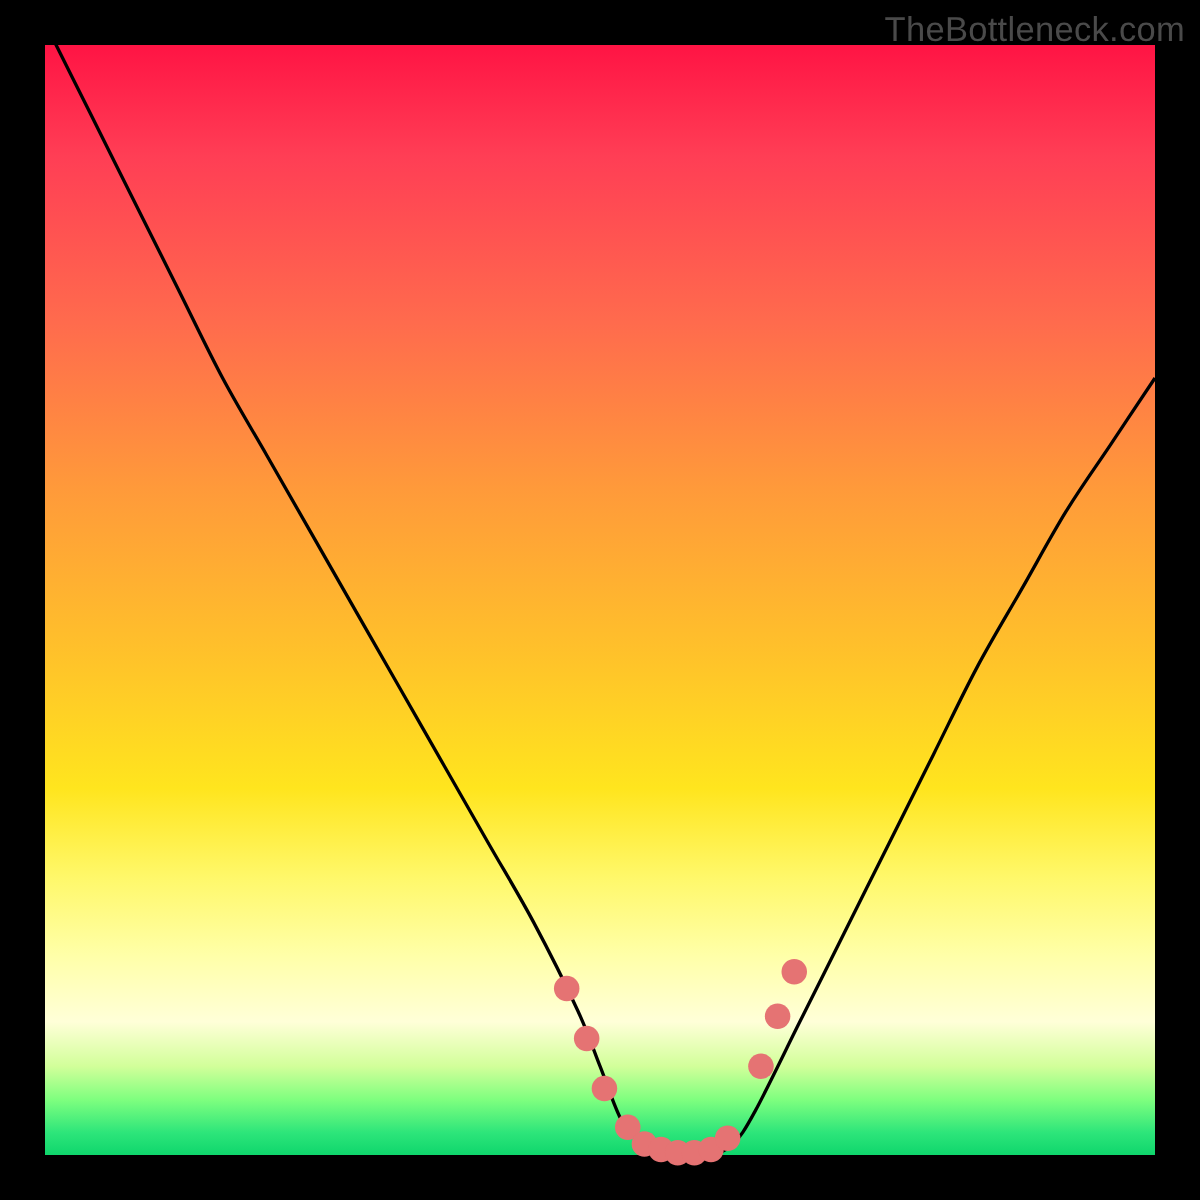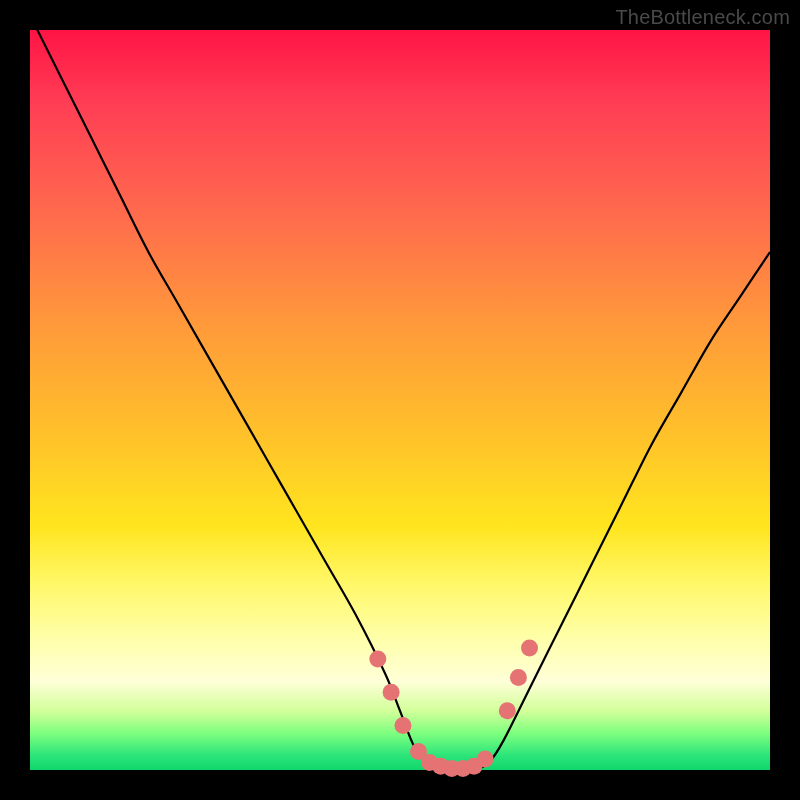--- a/index.html
+++ b/index.html
@@ -49,21 +49,21 @@
     top: 0;
     width: 740px;
     height: 740px;
     overflow: visible;
   }
   .watermark {
     position: absolute;
     top: 6px;
     right: 10px;
     color: #4a4a4a;
-    font-size: 20px;
+    font-size: 23px;
     letter-spacing: 0.2px;
     font-weight: 400;
   }
 </style>
 </head>
 <body>
 
 <div class="frame">
   <div class="plot-area"></div>
   <svg class="curve" viewBox="0 0 740 740">

